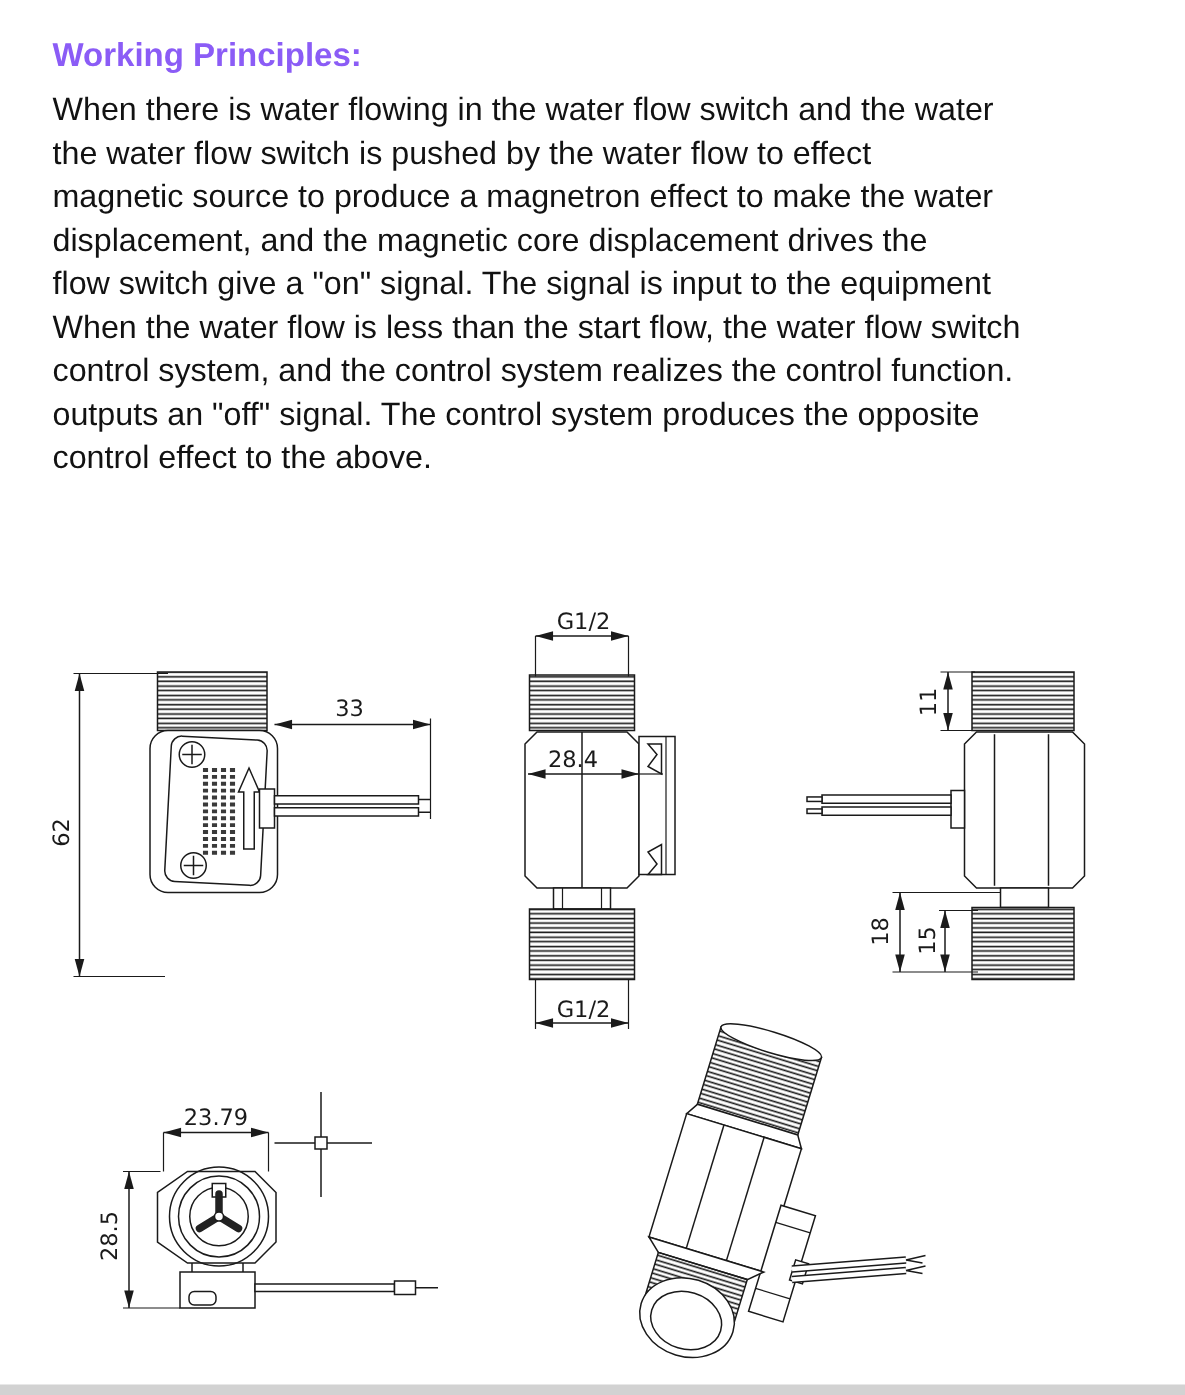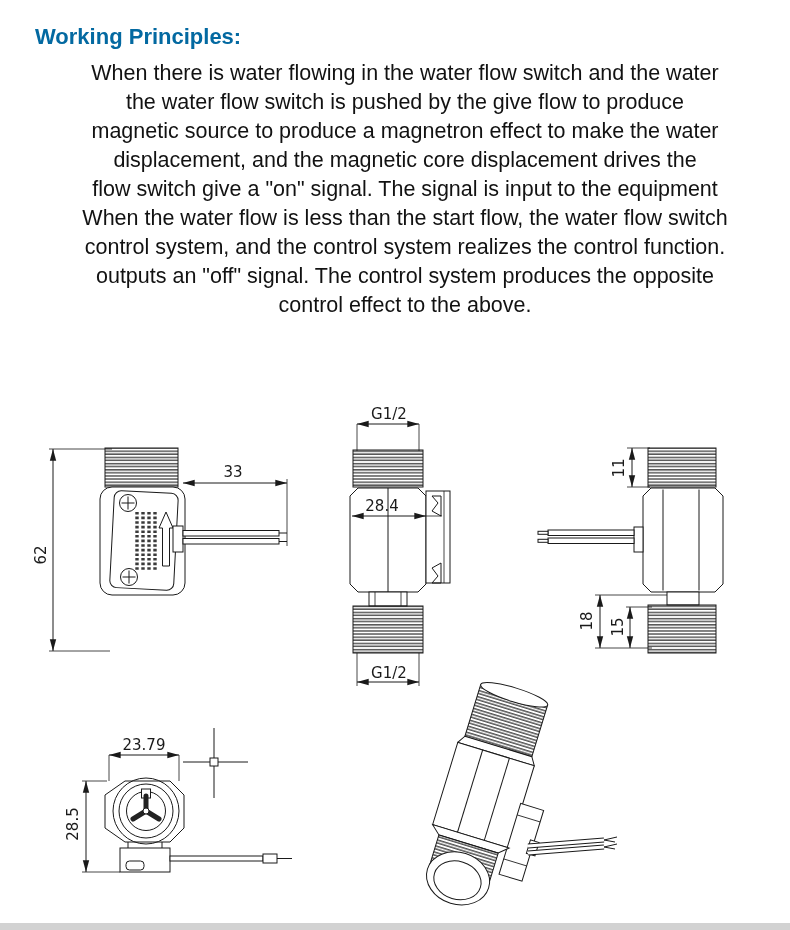--- a/index.html
+++ b/index.html
@@ -2,41 +2,41 @@
 <html><head>
 <meta charset="utf-8">
 <style>
   html,body { margin:0; padding:0; }
   body {
     width:790px; height:930px; position:relative; overflow:hidden;
     background:#ffffff;
     font-family:"Liberation Sans", sans-serif;
   }
   .text-block { position:absolute; left:35px; top:24px; width:740px; }
-  .heading { font-size:22px; font-weight:bold; color:#0369a1; margin:0 0 9px 0; }
-  .pline { font-size:21.5px; line-height:29px; color:#121212; white-space:nowrap;text-align:center; }
+  .heading { font-size:22px; font-weight:bold; color:#8b5cf6; margin:0 0 9px 0; }
+  .pline { font-size:21.5px; line-height:29px; color:#121212; white-space:nowrap; }
   svg.drawings { position:absolute; left:0; top:400px; }
   .ln   { stroke:#1a1a1a; stroke-width:1; fill:none; }
   .lnf  { stroke:#1a1a1a; stroke-width:1; fill:#ffffff; }
   .thin { stroke-width:0.8; }
   .thr  { fill:url(#threads); stroke:#1a1a1a; stroke-width:1; }
   .dim  { font-family:"DejaVu Sans", sans-serif; font-size:15px; fill:#1a1a1a; }
   .txtcol { stroke:#3a3a3a; stroke-width:3.4; stroke-dasharray:2.6,2; fill:none; }
   .wirecore { stroke:#1a1a1a; stroke-width:5; fill:none; }
   .wireover { stroke:#ffffff; stroke-width:3; fill:none; }
   .footer-bar { position:absolute; left:0; top:923px; width:790px; height:7px; background:#d2d2d2; }
 </style>
 </head>
 <body>
 
 <div class="text-block">
   <div class="heading">Working Principles:</div>
   <div>
     <div class="pline">When there is water flowing in the water flow switch and the water</div>
-    <div class="pline">the water flow switch is pushed by the give flow to produce</div>
+    <div class="pline">the water flow switch is pushed by the water flow to effect</div>
     <div class="pline">magnetic source to produce a magnetron effect to make the water</div>
     <div class="pline">displacement, and the magnetic core displacement drives the</div>
     <div class="pline">flow switch give a "on" signal. The signal is input to the equipment</div>
     <div class="pline">When the water flow is less than the start flow, the water flow switch</div>
     <div class="pline">control system, and the control system realizes the control function.</div>
     <div class="pline">outputs an "off" signal. The control system produces the opposite</div>
     <div class="pline">control effect to the above.</div>
   </div>
 </div>
 

